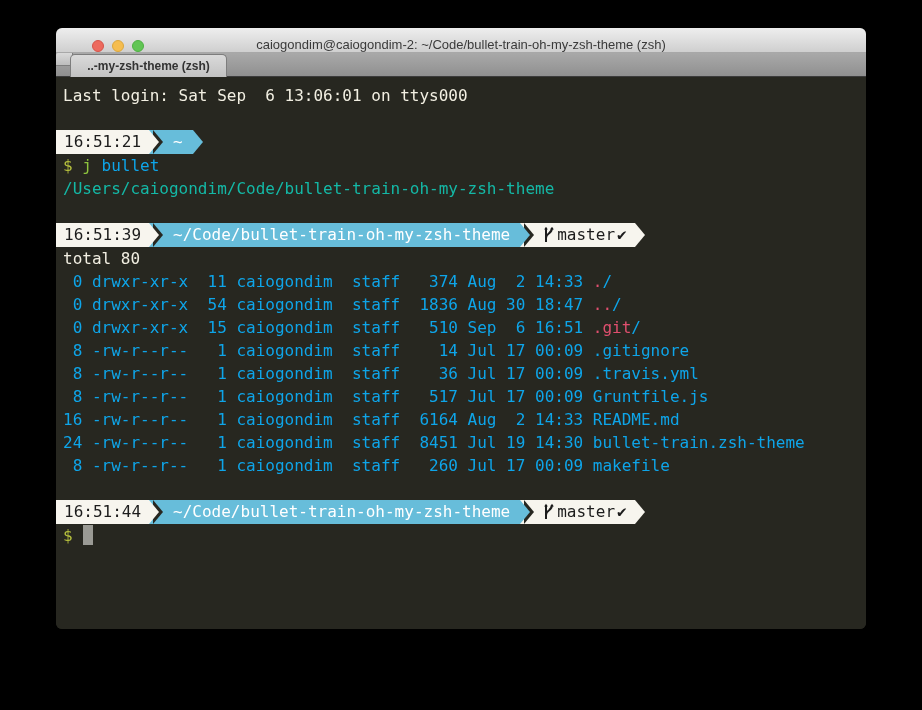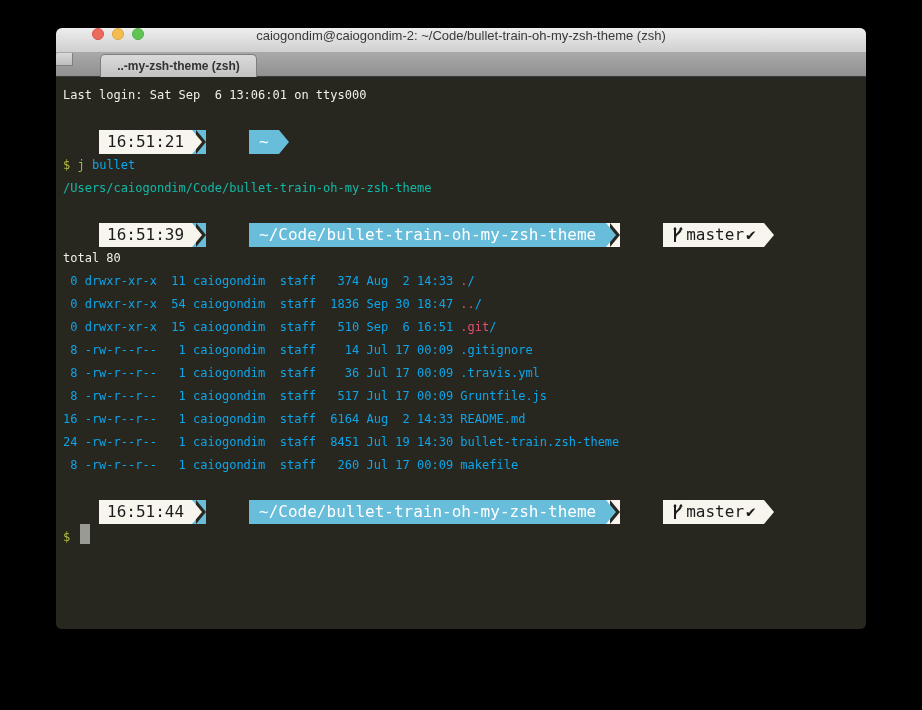--- a/index.html
+++ b/index.html
@@ -15,21 +15,21 @@
     border-radius:6px;
     overflow:hidden;
     box-shadow:0 10px 30px rgba(0,0,0,0.6);
     background:#272720;
   }
   
   .titlebar {
     height:24px;
     background:linear-gradient(#eeeeee,#cfcfcf);
     border-bottom:1px solid #a8a8a8;
-    display:flex; align-items:flex-start;
+    display:flex; align-items:flex-end;
     position:relative;
     padding-left:26px;
   }
   .traffic { display:flex; gap:8px; padding-left:10px; }
   .light { width:12px; height:12px; border-radius:50%; }
   .light.red    { background:#ed6a5e; border:1px solid #d5544a; box-sizing:border-box; }
   .light.yellow { background:#f5bd4f; border:1px solid #dba73e; box-sizing:border-box; }
   .light.green  { background:#61c554; border:1px solid #4eb043; box-sizing:border-box; }
   .title {
     position:absolute; left:0; right:0; text-align:center;
@@ -44,21 +44,21 @@
     border-bottom:1px solid #3c3c3c;
     position:relative;
   }
   .tab-left-stub {
     position:absolute; left:0; top:0; width:16px; height:12px;
     background:linear-gradient(#d9d9d9,#bdbdbd);
     border-right:1px solid #7d7d7d; border-bottom:1px solid #7d7d7d;
     border-top-left-radius:2px;
   }
   .tab {
-    position:absolute; left:44px; top:1px;
+    position:absolute; left:14px; top:1px;
     width:155px; height:22px;
     background:linear-gradient(#dadada,#c2c2c2);
     border:1px solid #7d7d7d; border-bottom:none;
     border-top-left-radius:5px; border-top-right-radius:5px;
     display:flex; align-items:center; justify-content:center;
     font-family:"Liberation Sans", sans-serif;
     font-size:12px; font-weight:bold; color:#333;
     white-space:nowrap;
   }
   
@@ -68,36 +68,36 @@
     background:#272720;
     padding:7px 0 0 0;
     color:#f2efe2;
     font-size:16px;
     cursor:text;
   }
   .line {
     height:23px; line-height:23px;
     padding-left:7px;
     white-space:pre;
-    font-size:12px;
+    font-size:16px;
   }
   .t  { color:#0ea5e9; }
   .red { color:#14b8a6; }
   .dirname { color:#e04f6e; }
   .dollar { color:#b4be3d; }
   .cmd { color:#8ec43d; }
   
   .promptbar {
     height:24px; margin:0;
     display:flex; align-items:stretch;
   }
   .seg {
     display:flex; align-items:center;
     height:24px; line-height:24px;
-    white-space:pre; font-size:16px;margin-left:43px;
+    white-space:pre; font-size:16px;
   }
   .seg.white { background:#f7f5ee; color:#1c1c1c; padding:0 8px; }
   .seg.blue  { background:#67bdda; color:#ffffff; padding:0 10px; }
   .sep { position:relative; width:14px; height:24px; flex:none; }
   .sep.bg-blue  { background:#67bdda; }
   .sep.bg-white { background:#f7f5ee; }
   .sep.bg-dark  { background:transparent; }
   .sep::before { 
     content:""; position:absolute; left:4px; top:0;
     width:0; height:0;
@@ -172,21 +172,21 @@
         </span>
         <span>master</span>
         <span class="check">✔</span>
       </span>
       <span class="sep from-white bg-dark"></span>
     </div>
 
     <div class="line">total 80</div>
 
     <div class="line"><span class="t"> 0 drwxr-xr-x  11 caiogondim  staff   374 Aug  2 14:33 </span><span class="dirname">.</span><span class="t">/</span></div>
-    <div class="line"><span class="t"> 0 drwxr-xr-x  54 caiogondim  staff  1836 Sep 30 18:47 </span><span class="dirname">..</span><span class="t">/</span></div>
+    <div class="line"><span class="t"> 0 drwxr-xr-x  54 caiogondim  staff  1836 Aug 30 18:47 </span><span class="dirname">..</span><span class="t">/</span></div>
     <div class="line"><span class="t"> 0 drwxr-xr-x  15 caiogondim  staff   510 Sep  6 16:51 </span><span class="dirname">.git</span><span class="t">/</span></div>
     <div class="line"><span class="t"> 8 -rw-r--r--   1 caiogondim  staff    14 Jul 17 00:09 </span><span class="dirname"></span><span class="t">.gitignore</span></div>
     <div class="line"><span class="t"> 8 -rw-r--r--   1 caiogondim  staff    36 Jul 17 00:09 </span><span class="dirname"></span><span class="t">.travis.yml</span></div>
     <div class="line"><span class="t"> 8 -rw-r--r--   1 caiogondim  staff   517 Jul 17 00:09 </span><span class="dirname"></span><span class="t">Gruntfile.js</span></div>
     <div class="line"><span class="t">16 -rw-r--r--   1 caiogondim  staff  6164 Aug  2 14:33 </span><span class="dirname"></span><span class="t">README.md</span></div>
     <div class="line"><span class="t">24 -rw-r--r--   1 caiogondim  staff  8451 Jul 19 14:30 </span><span class="dirname"></span><span class="t">bullet-train.zsh-theme</span></div>
     <div class="line"><span class="t"> 8 -rw-r--r--   1 caiogondim  staff   260 Jul 17 00:09 </span><span class="dirname"></span><span class="t">makefile</span></div>
 
     <div class="line"></div>
 

